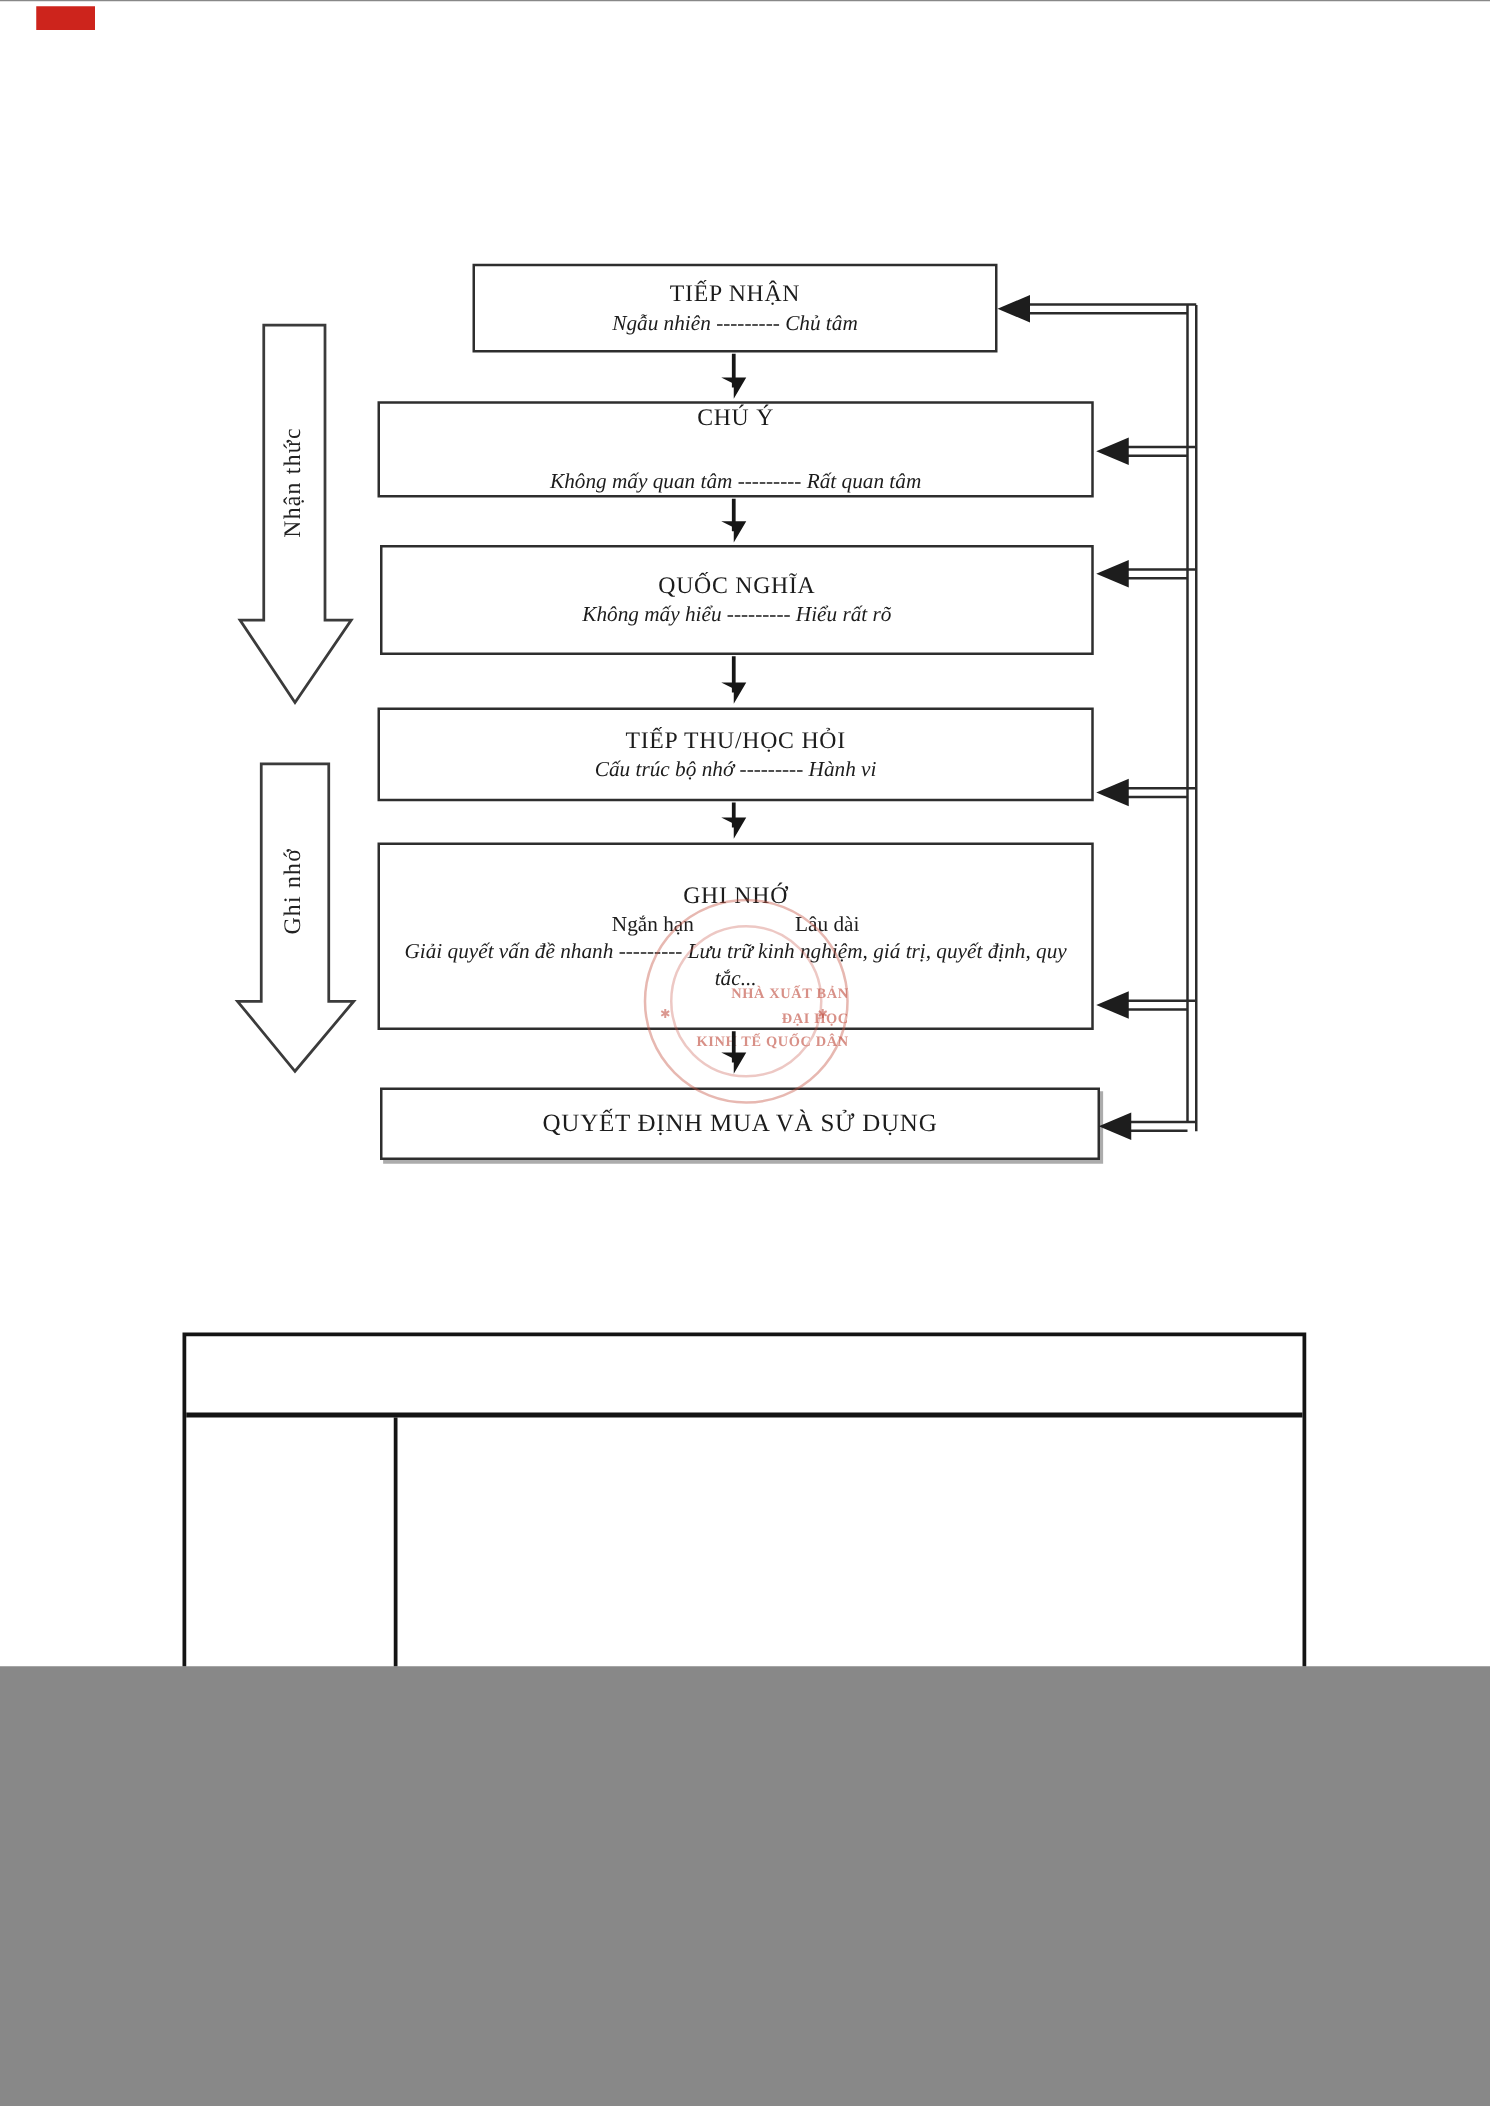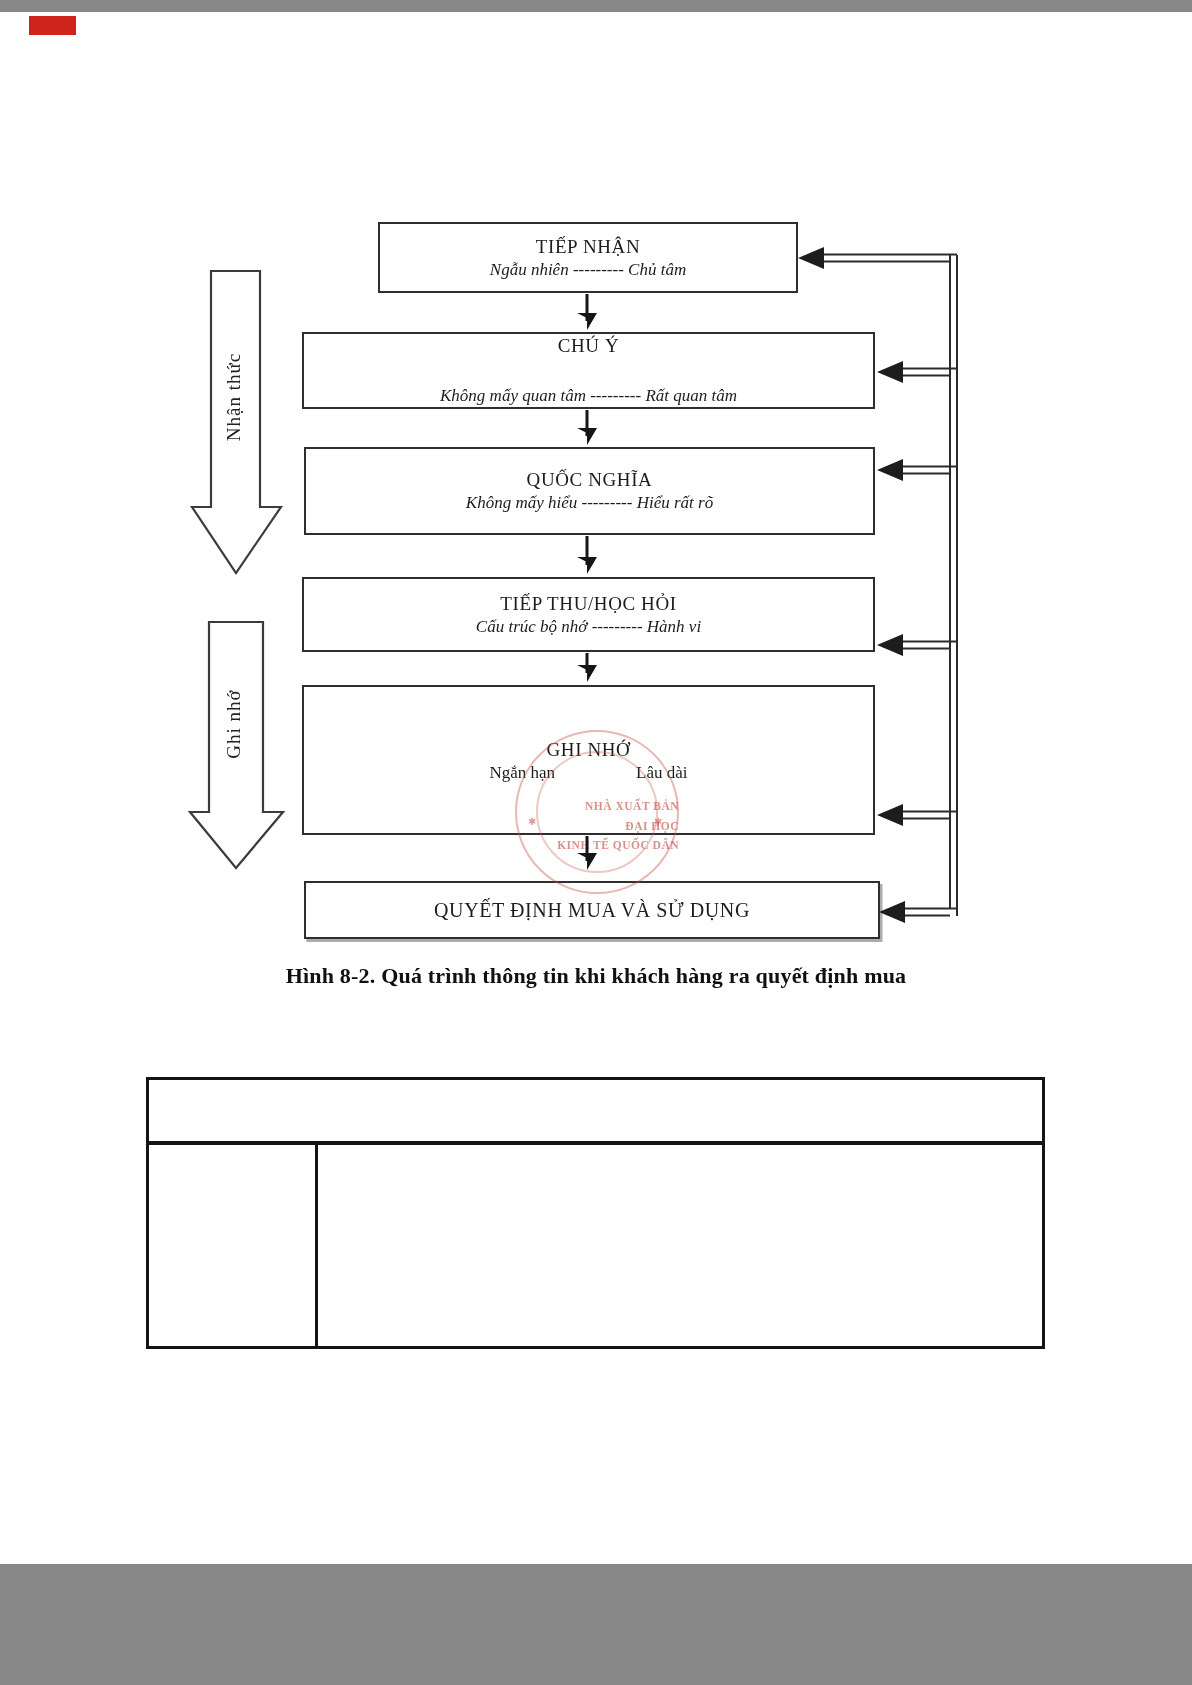--- a/index.html
+++ b/index.html
@@ -1,17 +1,17 @@
 <!DOCTYPE html>
 <html><head>
 <meta charset="utf-8">
 <style>
   html,body{margin:0;padding:0;background:#888;}
   #page{
-    position:relative;width:1192px;height:1552px;margin:12px auto;
+    position:relative;width:1192px;height:1332px;margin:1px auto;
     background:#ffffff;overflow:hidden;
     font-family:"Liberation Serif","DejaVu Serif",serif;color:#1c1c1c;
   }
   
   .fbox{
     position:absolute;background:#ffffff;border:2px solid #2e2e2e;
     display:flex;flex-direction:column;align-items:center;justify-content:center;
     text-align:center;box-sizing:border-box;
   }
   .fbox .title{font-size:19px;letter-spacing:.6px;font-weight:500;line-height:24px;}
@@ -83,20 +83,21 @@
       <div class="title">TIẾP THU/HỌC HỎI</div>
       <div class="sub">Cấu trúc bộ nhớ --------- Hành vi</div>
     </div>
 
     <div class="fbox" id="box-ghinho">
       <div class="title">GHI NHỚ</div>
       <div class="memrow">
         <span>Ngắn hạn</span>
         <span>Lâu dài</span>
       </div>
+      <div class="sub">Giải quyết vấn đề nhanh --------- Lưu trữ kinh nghiệm, giá trị, quyết định, quy tắc...</div>
     </div>
 
     <div class="fbox" id="box-quyetdinh">
       <div class="title">QUYẾT ĐỊNH MUA VÀ SỬ DỤNG</div>
     </div>
   </div>
 
   <div class="stamp">
     <div class="ring-outer"></div>
     <div class="ring-inner"></div>
@@ -180,21 +181,20 @@
       </g>
 
       <g>
         <line x1="902" y1="896.5" x2="957" y2="896.5"></line>
         <line x1="902" y1="903.5" x2="950" y2="903.5"></line>
         <polygon points="879,900 905,889 905,911" stroke="none"></polygon>
       </g>
     </g>
   </svg>
 
-  <div class="caption">Hình 8-2. Quá trình thông tin khi khách hàng ra quyết định mua</div>
 
   <div class="dtable">
     <div class="thead"></div>
     <div class="tbody">
       <div class="c1"></div>
       <div class="c2"></div>
     </div>
   </div>
 
   <div class="bottom-bar"></div>

